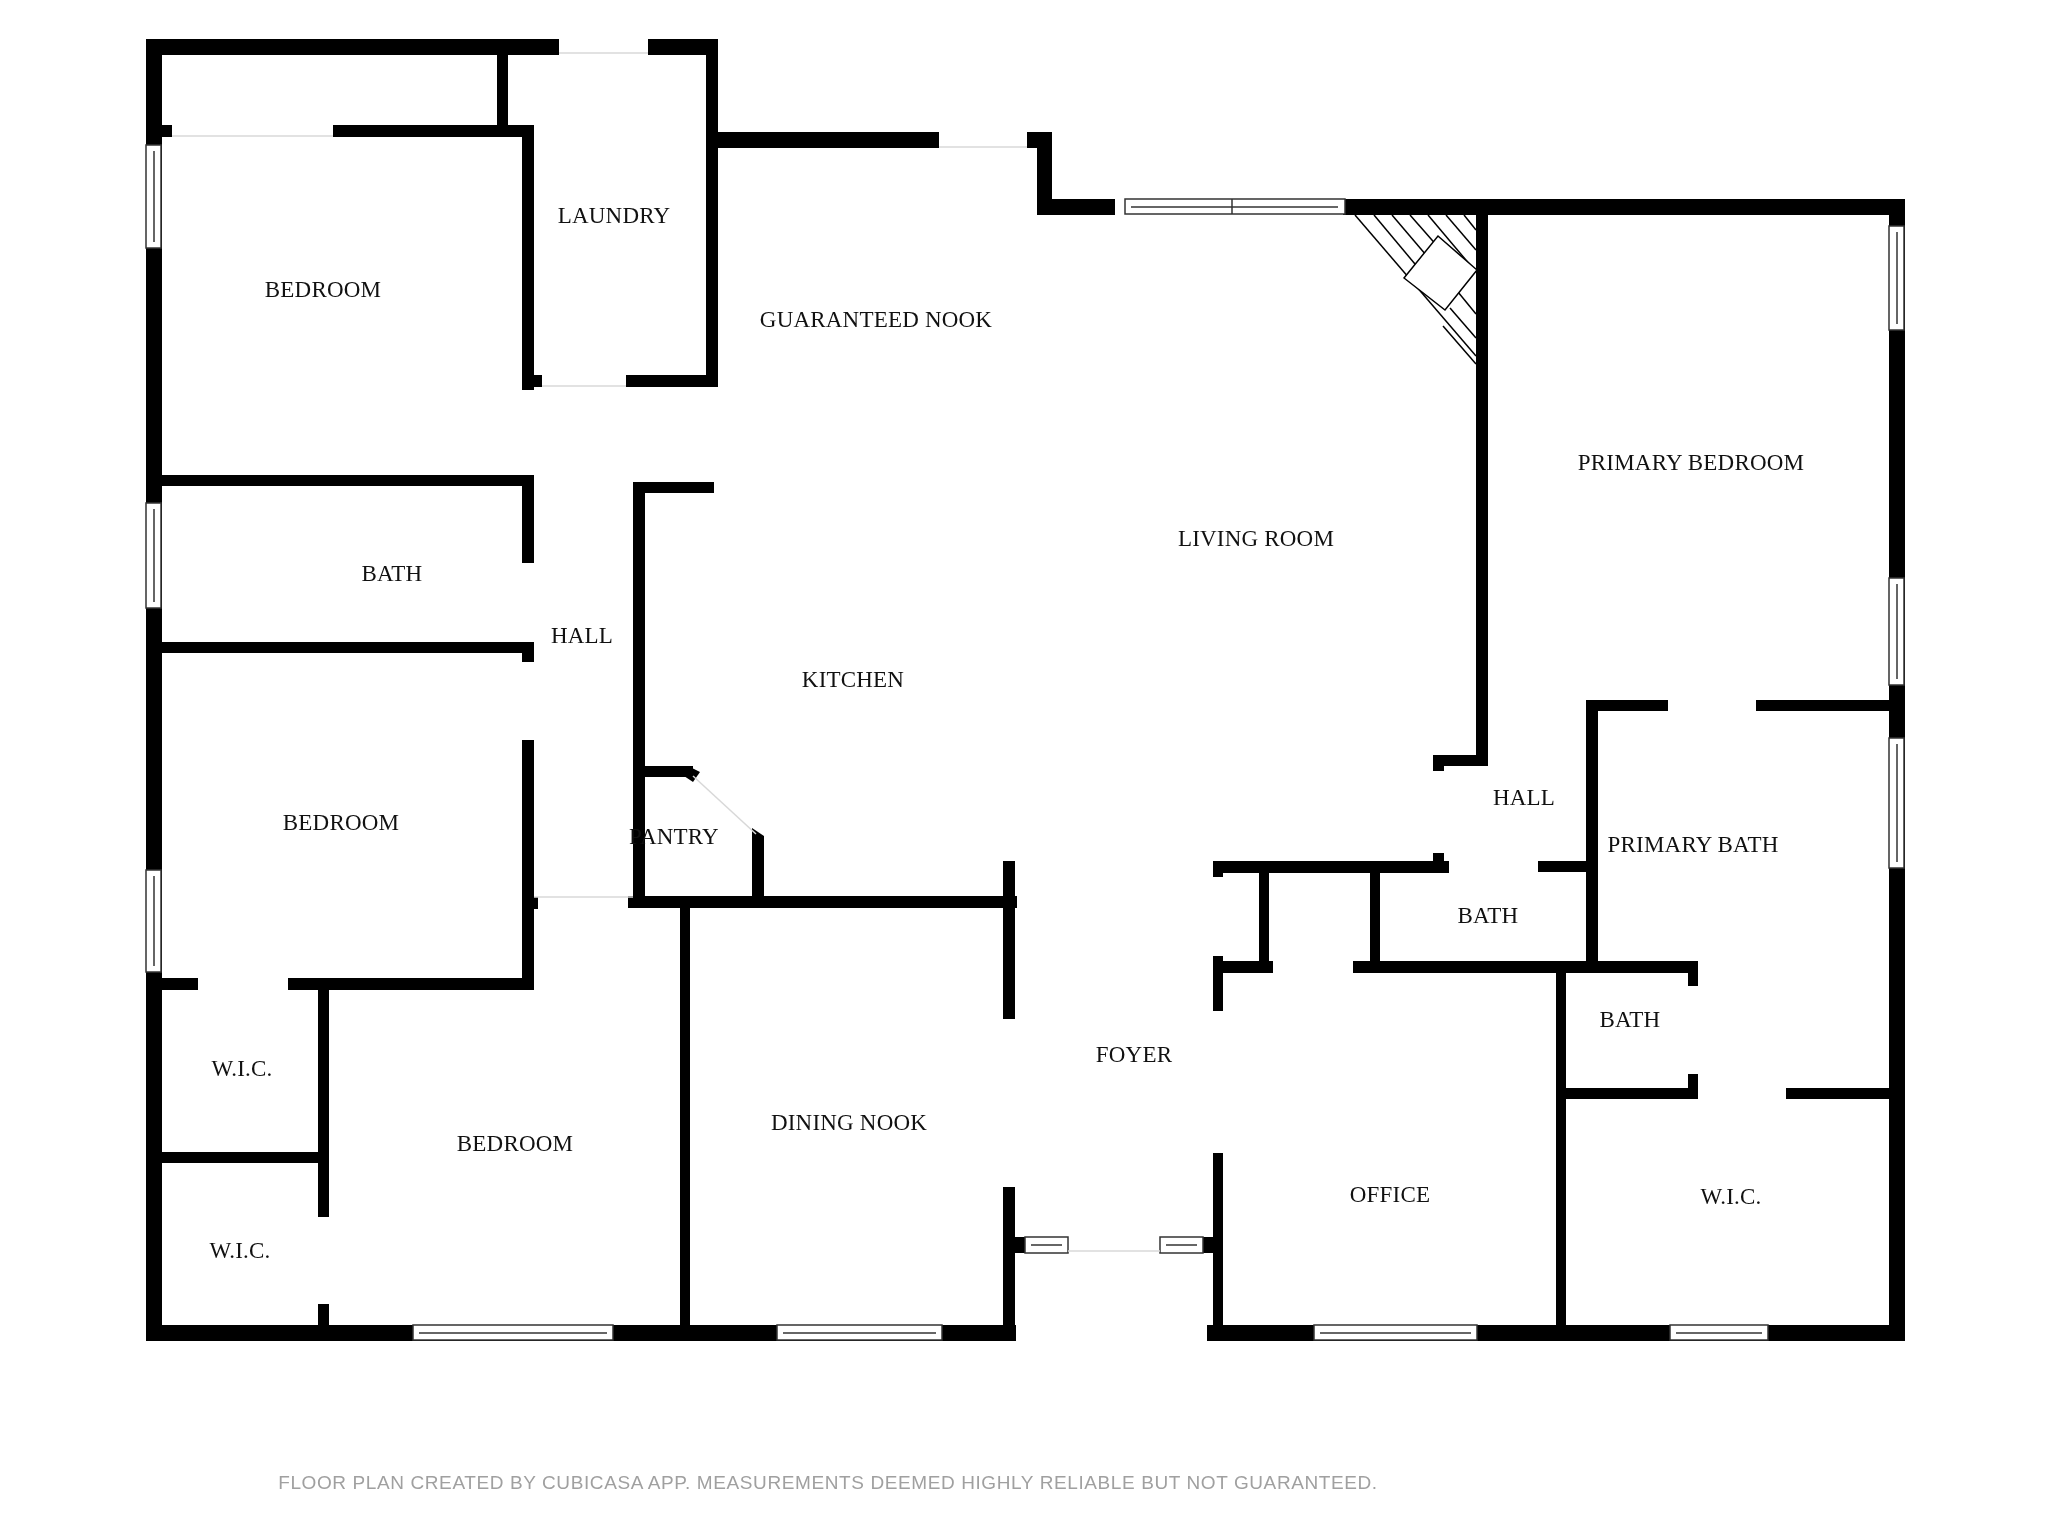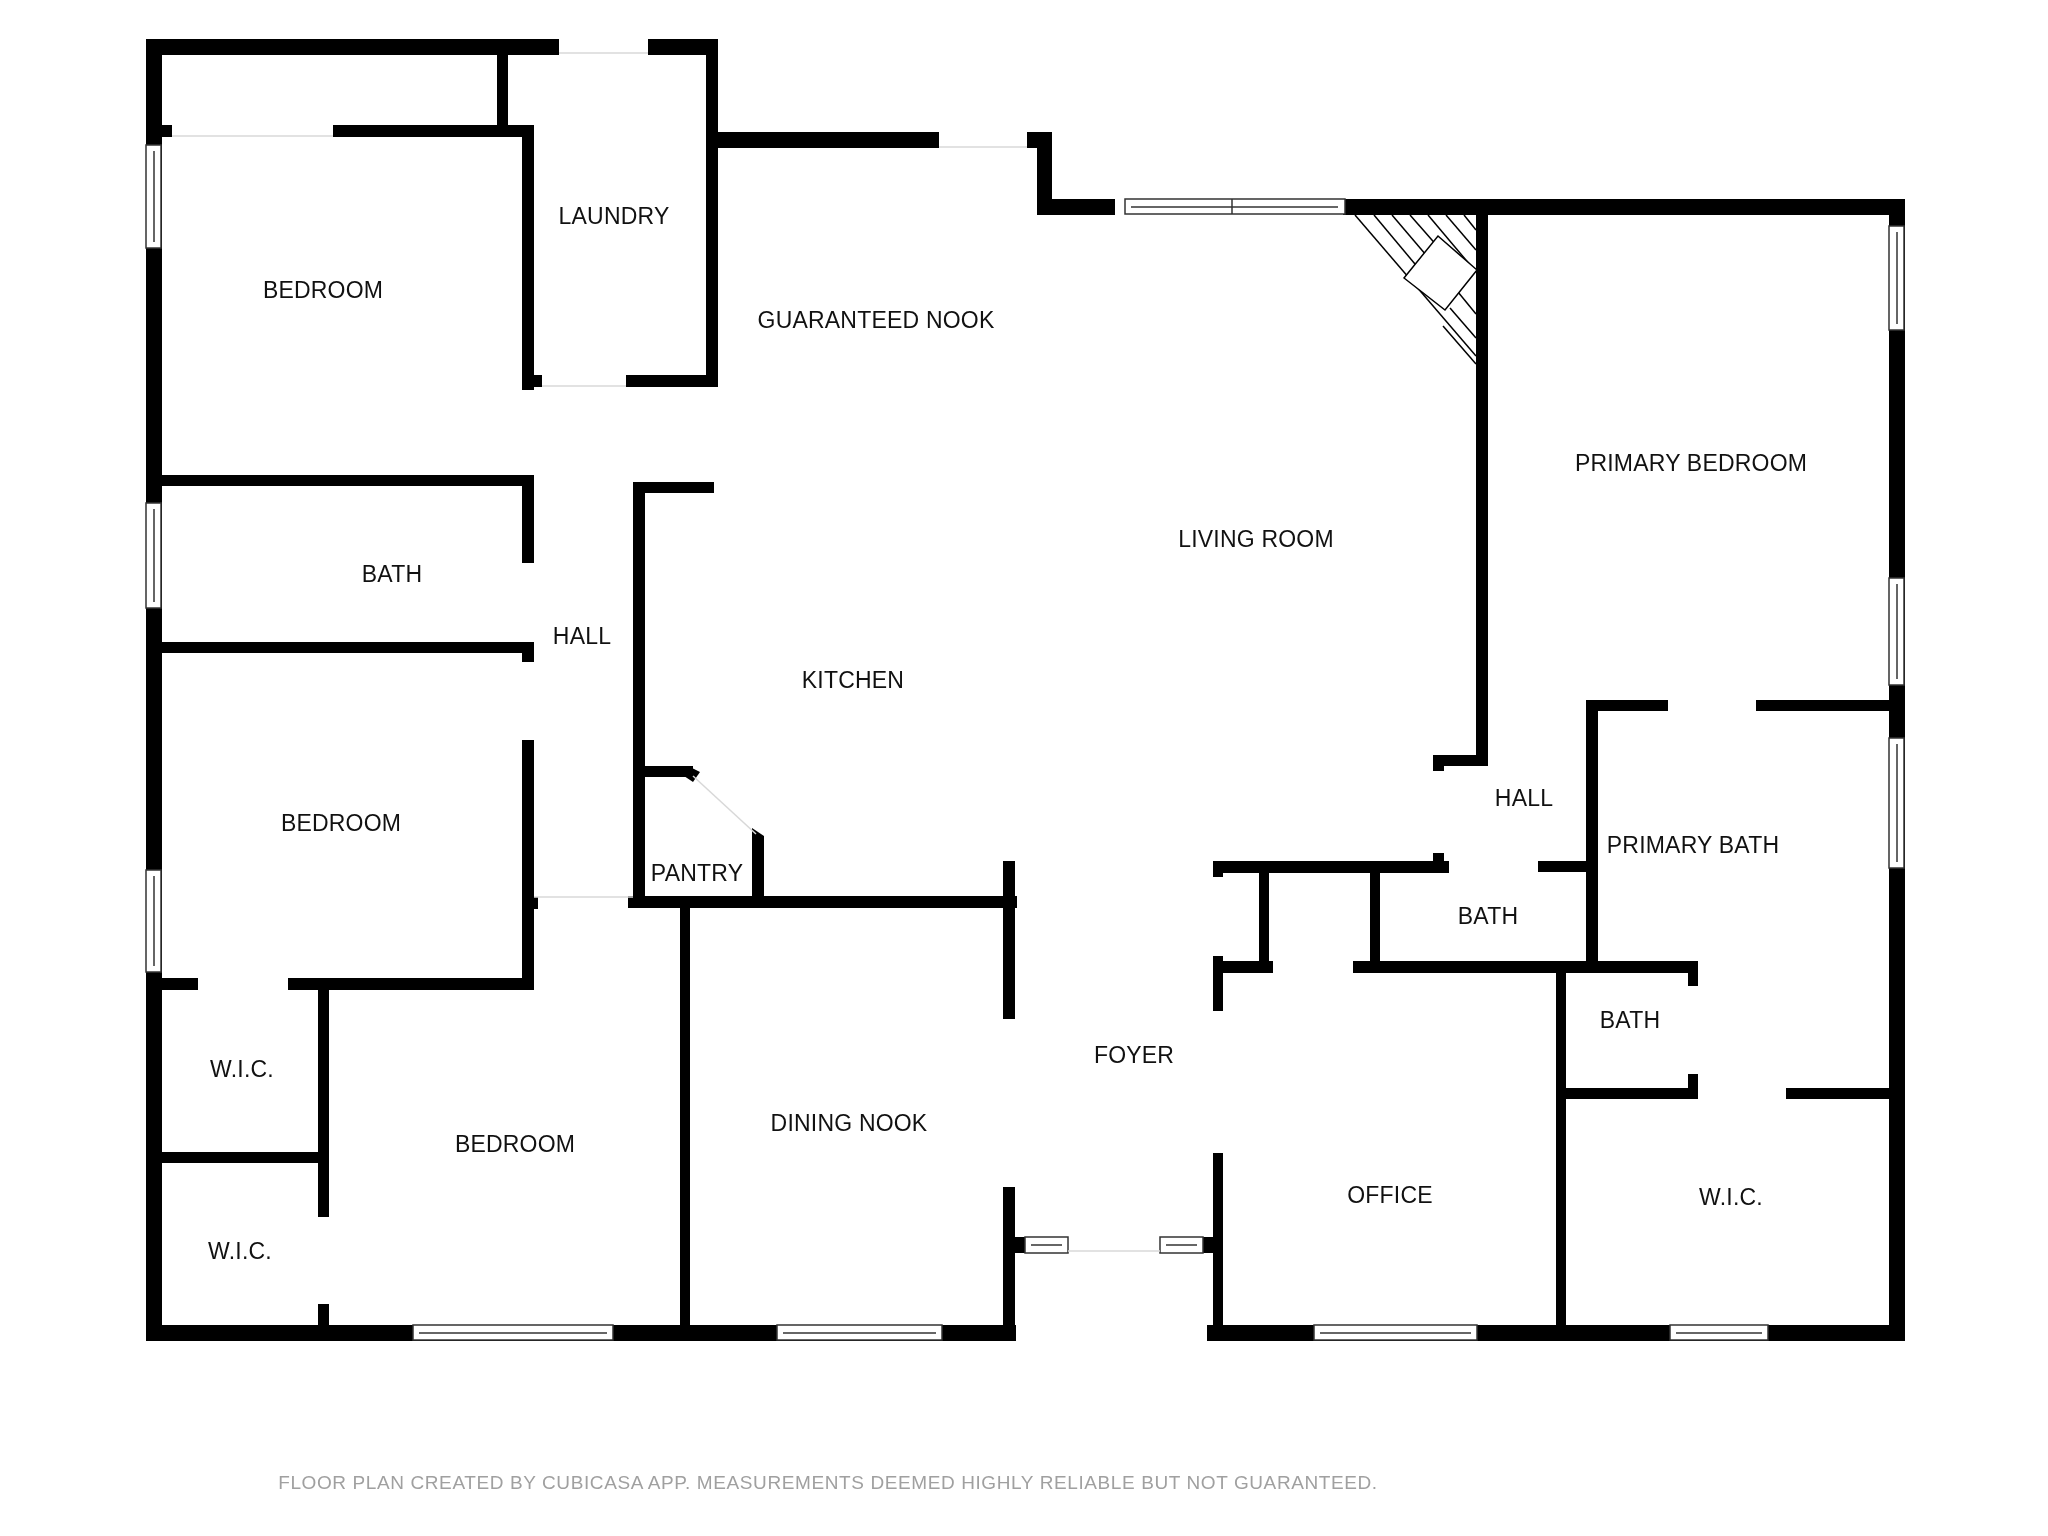--- a/index.html
+++ b/index.html
@@ -3,21 +3,21 @@
 <meta charset="utf-8">
 <style>
   html, body { margin: 0; padding: 0; background: #ffffff; }
   body { width: 2048px; height: 1536px; position: relative; overflow: hidden; font-family: "Liberation Sans", sans-serif; }
   #plan { position: absolute; left: 0; top: 0; width: 2048px; height: 1536px; }
   .wall { fill: #000000; }
   .opening { fill: #ffffff; stroke: #d8d8d8; stroke-width: 1.5; }
   .window { fill: #ffffff; stroke: #333333; stroke-width: 1.5; }
   .window-line { stroke: #333333; stroke-width: 1.5; }
   .hatch { stroke: #000000; stroke-width: 1.5; }
-  .room-label { position: absolute; transform: translate(-50%, -50%); font-size: 23px; color: #111111; white-space: nowrap; letter-spacing: 0.2px; }
+  .room-label { position: absolute; transform: translate(-50%, -50%); font-size: 23px; color: #111111; white-space: nowrap; letter-spacing: 0.2px; font-family: Liberation Serif, serif; }
   .footer { position: absolute; left: 0; width: 1656px; top: 1472px; text-align: center; font-size: 19px; color: #a0a0a0; letter-spacing: 0.6px; }
 </style>
 </head>
 <body>
 
 <svg id="plan" viewBox="0 0 2048 1536" xmlns="http://www.w3.org/2000/svg">
   <g>
 
     <rect class="wall" x="146" y="39" width="16" height="1302"></rect>
 
@@ -179,21 +179,21 @@
 <div>
   <div class="room-label" style="left:323px;top:290px;">BEDROOM</div>
   <div class="room-label" style="left:614px;top:216px;">LAUNDRY</div>
   <div class="room-label" style="left:876px;top:320px;">GUARANTEED NOOK</div>
   <div class="room-label" style="left:1256px;top:539px;">LIVING ROOM</div>
   <div class="room-label" style="left:1691px;top:463px;">PRIMARY BEDROOM</div>
   <div class="room-label" style="left:392px;top:574px;">BATH</div>
   <div class="room-label" style="left:582px;top:636px;">HALL</div>
   <div class="room-label" style="left:853px;top:680px;">KITCHEN</div>
   <div class="room-label" style="left:341px;top:823px;">BEDROOM</div>
-  <div class="room-label" style="left:697px;top:837px;margin-top:36px;">PANTRY</div>
+  <div class="room-label" style="left:674px;top:837px;">PANTRY</div>
   <div class="room-label" style="left:1524px;top:798px;">HALL</div>
   <div class="room-label" style="left:1693px;top:845px;">PRIMARY BATH</div>
   <div class="room-label" style="left:1488px;top:916px;">BATH</div>
   <div class="room-label" style="left:1630px;top:1020px;">BATH</div>
   <div class="room-label" style="left:242px;top:1069px;">W.I.C.</div>
   <div class="room-label" style="left:1134px;top:1055px;text-align:right;">FOYER</div>
   <div class="room-label" style="left:849px;top:1123px;">DINING NOOK</div>
   <div class="room-label" style="left:515px;top:1144px;">BEDROOM</div>
   <div class="room-label" style="left:1390px;top:1155px;margin-top:40px;">OFFICE</div>
   <div class="room-label" style="left:1731px;top:1197px;">W.I.C.</div>

